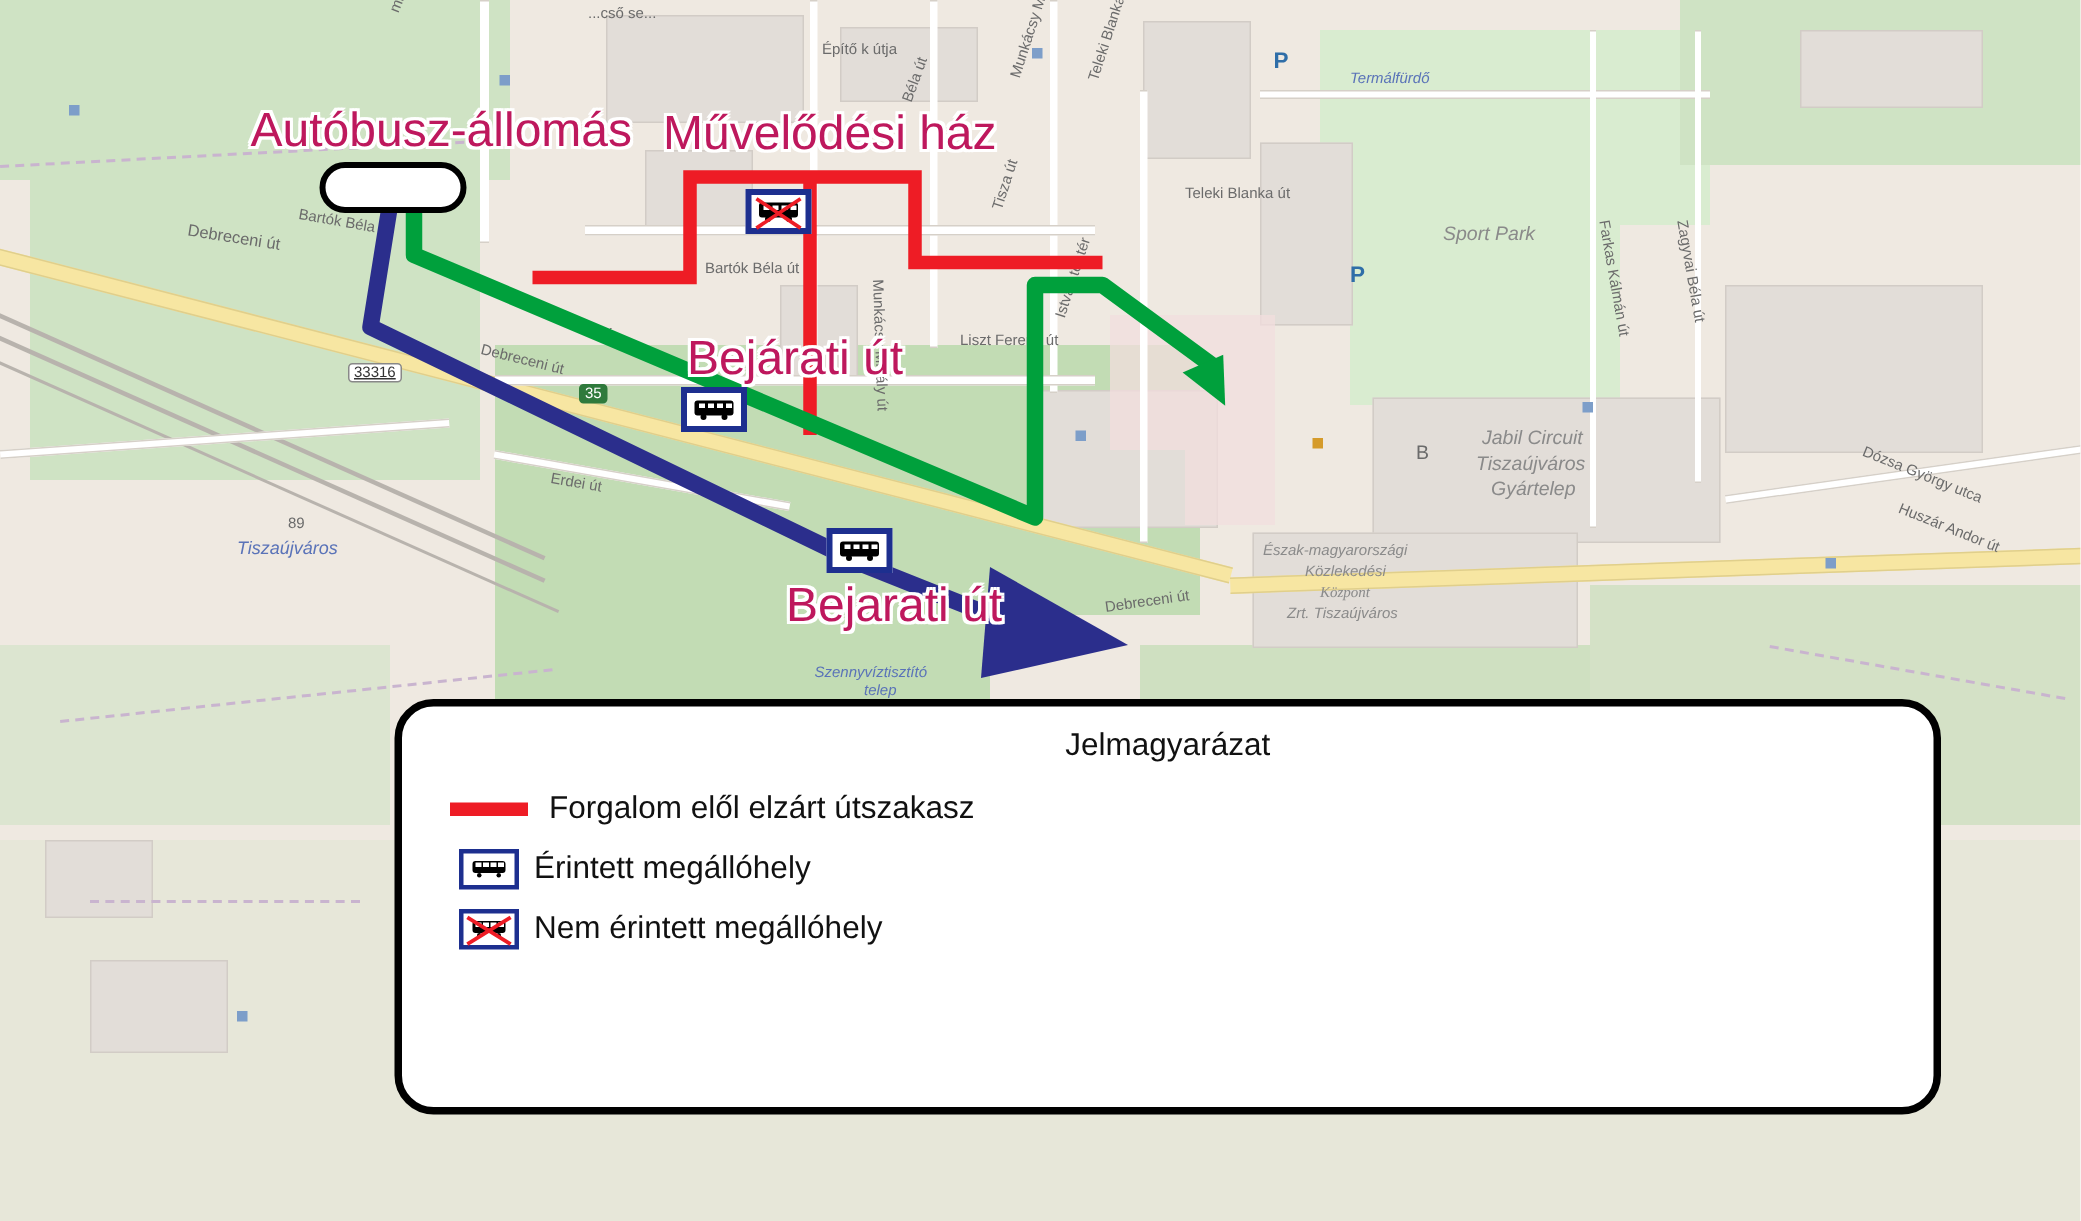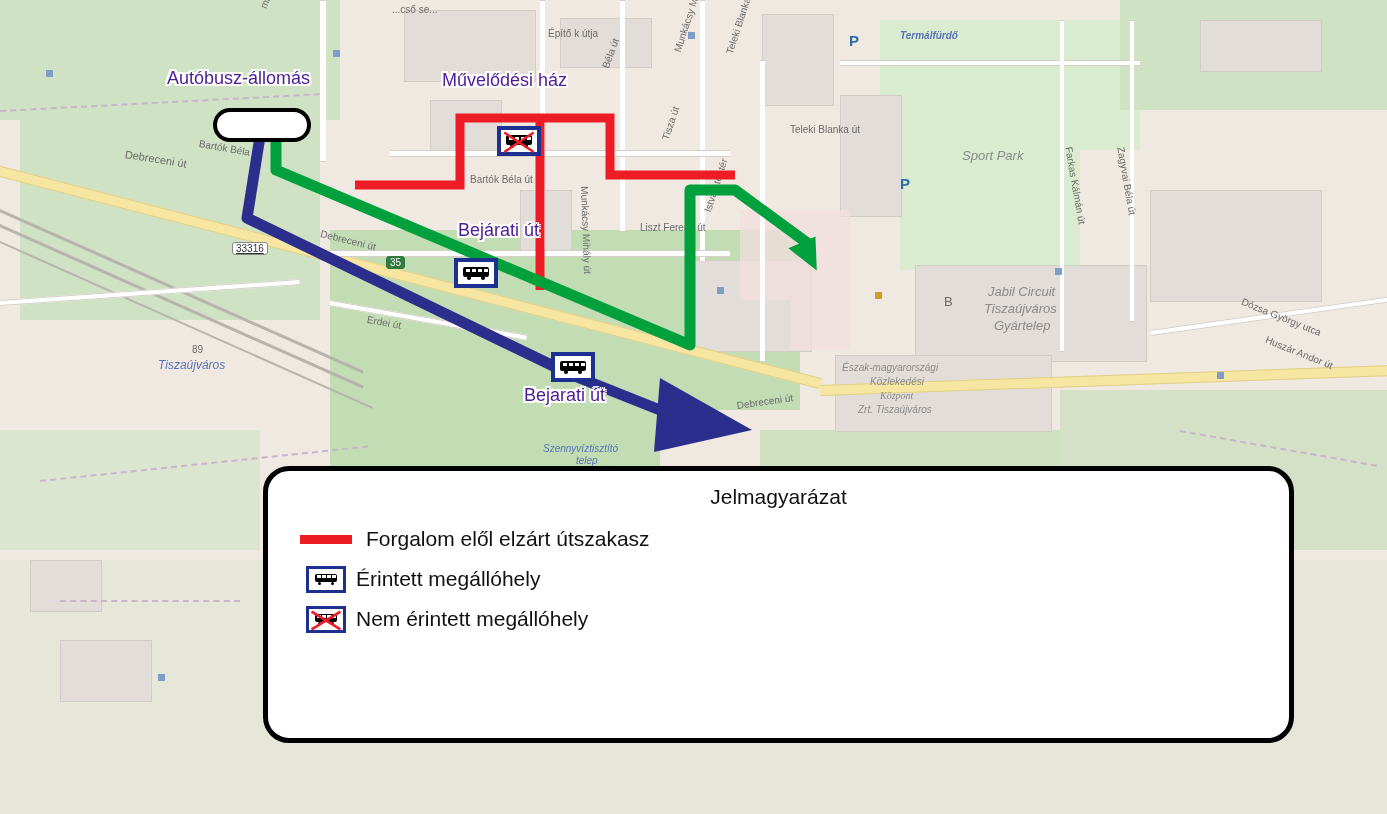--- a/index.html
+++ b/index.html
@@ -161,22 +161,22 @@
     position: absolute;
     width: 98px;
     height: 34px;
     border: 4px solid #000;
     border-radius: 20px;
     background: #fff;
     box-sizing: border-box;
   }
   .callout {
     position: absolute;
-    font-size: 18px;
-    color: #4c1d95;
+    font-size: 32px;
+    color: #be185d;
     white-space: nowrap;
     text-shadow:
       -2px 0 #fff, 2px 0 #fff, 0 -2px #fff, 0 2px #fff,
       -2px -2px #fff, 2px -2px #fff, -2px 2px #fff, 2px 2px #fff;
   }
   
   .legend {
     position: absolute;
     left: 263px;
     top: 466px;
@@ -299,21 +299,21 @@
 
   <div class="shield" style="left:232px;top:242px;text-decoration:underline;">33316</div>
   <div class="shield green" style="left:386px;top:256px;">35</div>
 
   <div class="parking" style="left:849px;top:32px;">P</div>
   <div class="parking" style="left:900px;top:175px;">P</div>
 
   <div class="maplabel" style="left:548px;top:28px;">Építő k útja</div>
   <div class="maplabel" style="left:258px;top:6px;transform:rotate(-68deg);transform-origin:left top;">mhely köz</div>
   <div class="maplabel" style="left:392px;top:4px;text-align:right;">...cső se...</div>
-  <div class="maplabel blue italic" style="left:900px;top:30px;font-weight:bold;">Termálfürdő</div>
+  <div class="maplabel blue italic" style="left:900px;top:47px;">Termálfürdő</div>
   <div class="maplabel" style="left:600px;top:66px;transform:rotate(-70deg);transform-origin:left top;">Béla út</div>
   <div class="maplabel" style="left:672px;top:50px;transform:rotate(-72deg);transform-origin:left top;">Munkácsy Mihály út</div>
   <div class="maplabel" style="left:724px;top:52px;transform:rotate(-72deg);transform-origin:left top;">Teleki Blanka út</div>
   <div class="maplabel" style="left:790px;top:124px;">Teleki Blanka út</div>
   <div class="maplabel grey-it" style="left:962px;top:148px;font-size:13px;">Sport Park</div>
   <div class="maplabel" style="left:126px;top:148px;transform:rotate(9deg);transform-origin:left top;font-size:11px;">Debreceni út</div>
   <div class="maplabel" style="left:200px;top:138px;transform:rotate(10deg);transform-origin:left top;">Bartók Béla út</div>
   <div class="maplabel" style="left:470px;top:174px;">Bartók Béla út</div>
   <div class="maplabel" style="left:660px;top:138px;transform:rotate(-72deg);transform-origin:left top;">Tisza út</div>
   <div class="maplabel" style="left:590px;top:186px;transform:rotate(88deg);transform-origin:left top;">Munkácsy Mihály út</div>

